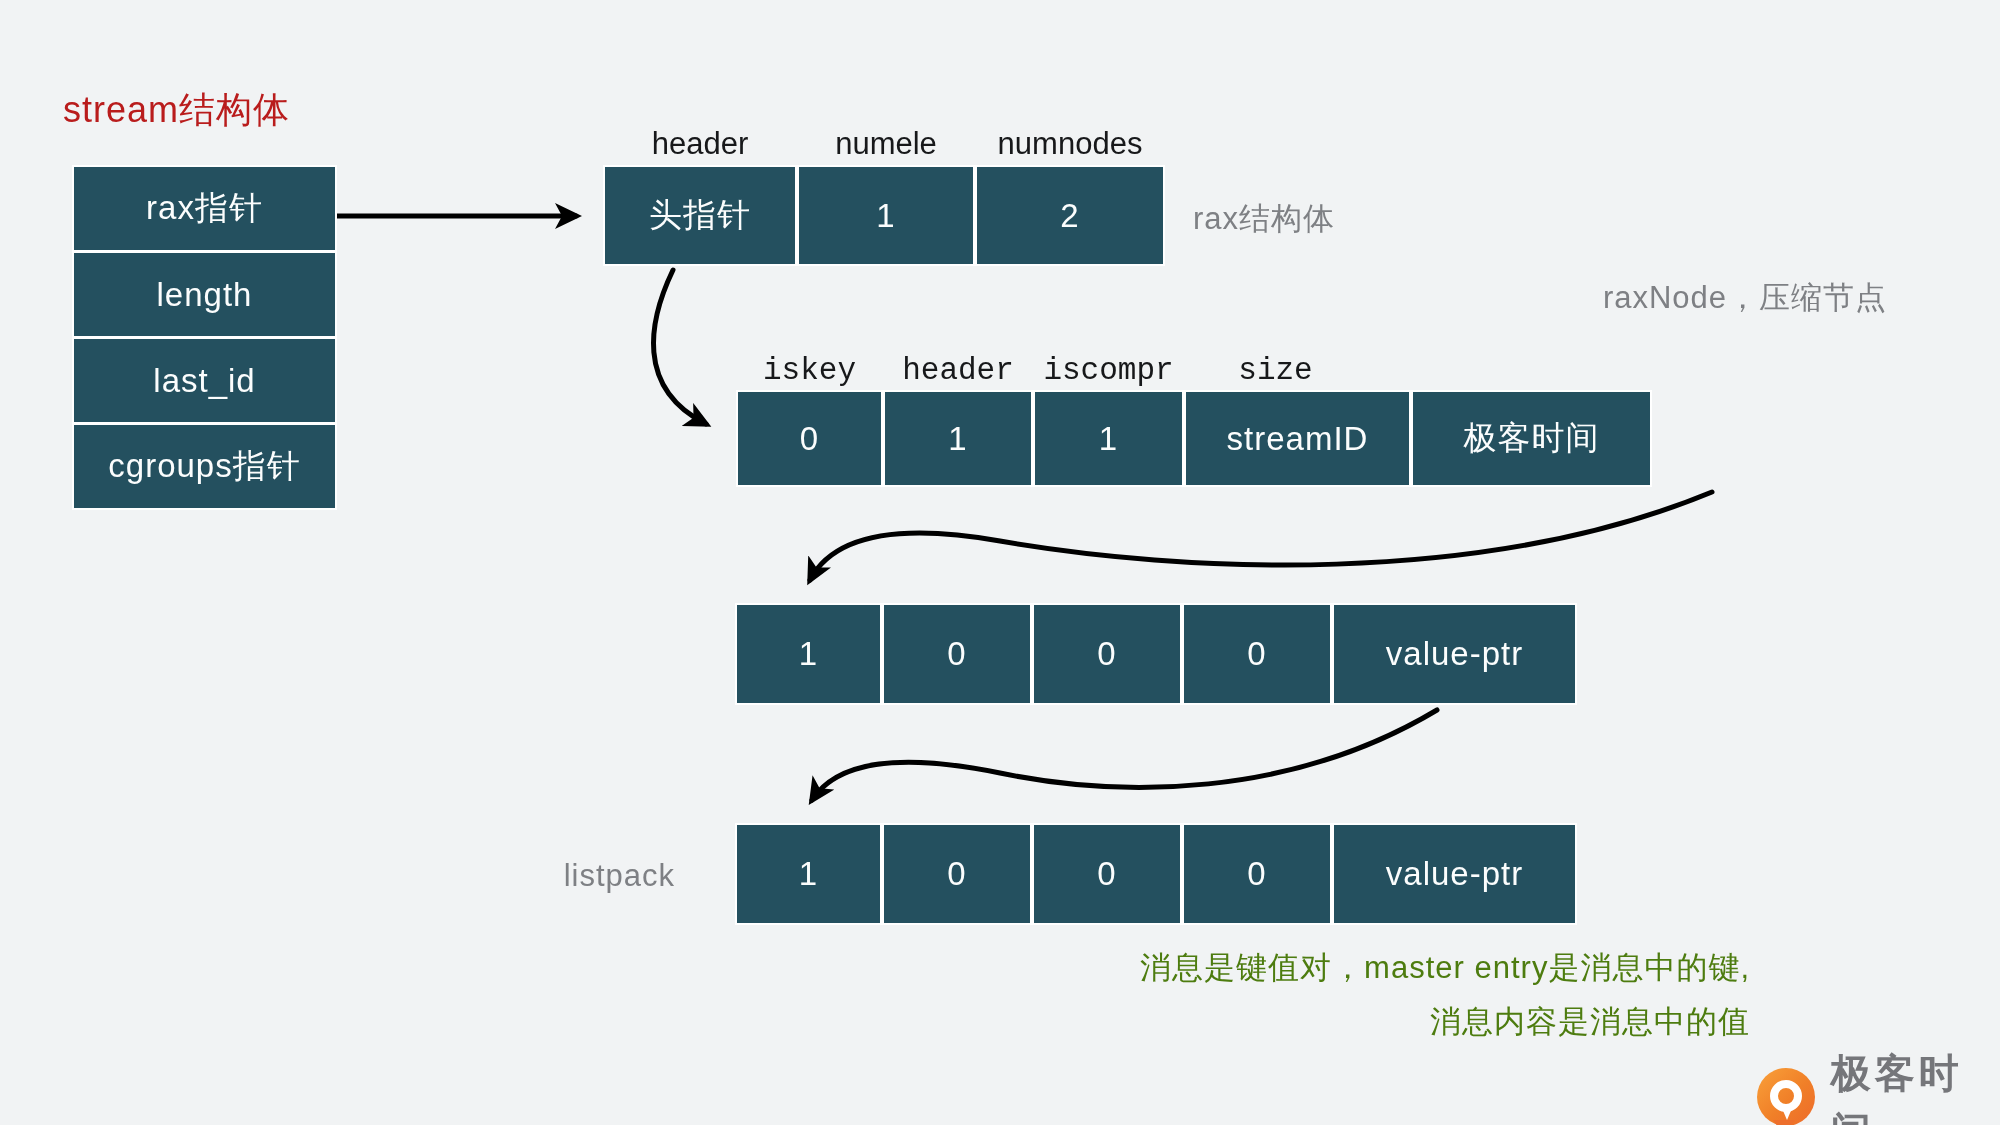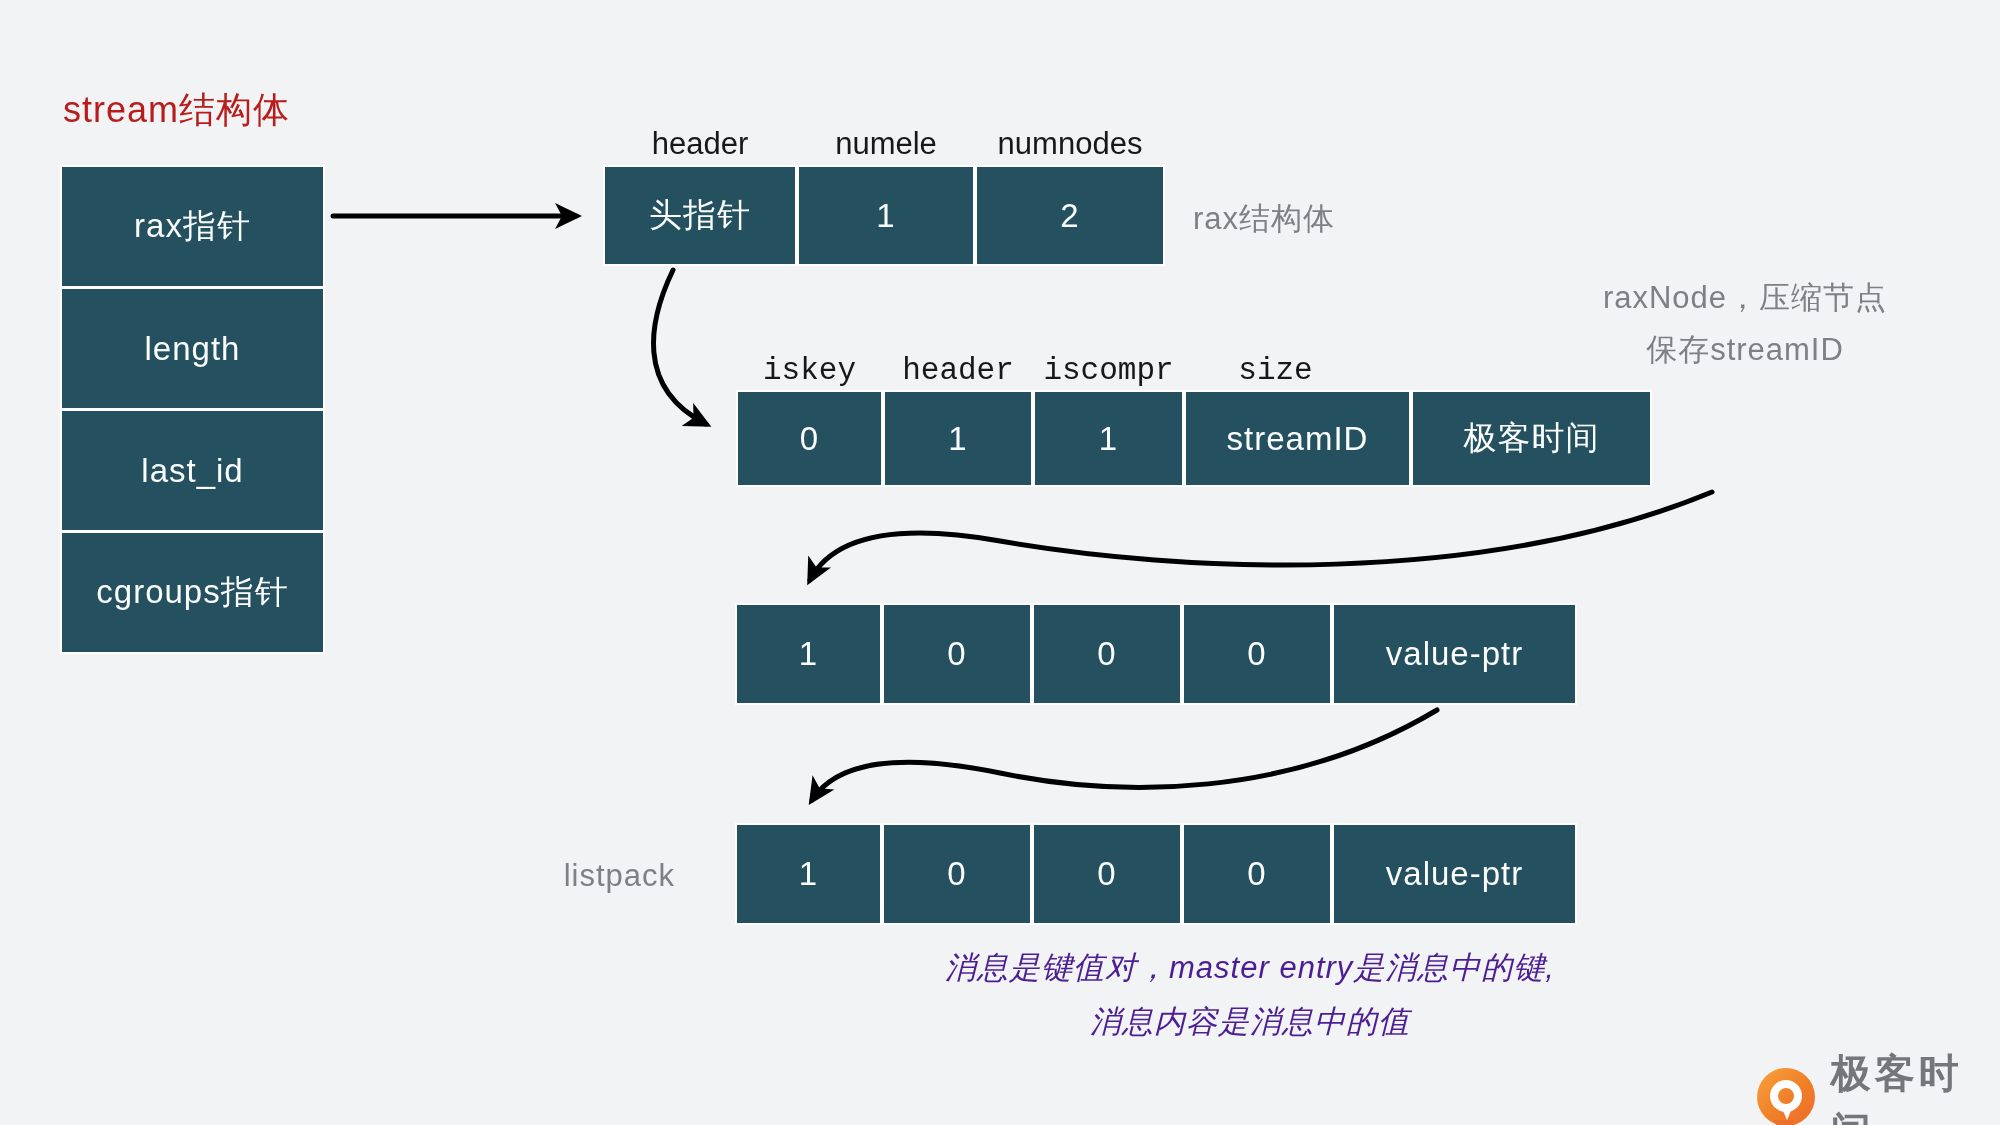--- a/index.html
+++ b/index.html
@@ -21,40 +21,39 @@
   .vstack { position: absolute; display: flex; flex-direction: column; }
   .hrow   { position: absolute; display: flex; flex-direction: row; }
 
   .cell {
     background: #24505f;
     border: 2px solid #ffffff;
     color: #fbfdfd;
     display: flex; align-items: center; justify-content: center;
     font-size: 33px; font-weight: 400; letter-spacing: 1px;
   }
-  .vstack .cell { width: 100%; height: 123px; }
+  .vstack .cell { width: 100%; height: 87px; margin-left: 12px; }
   .vstack .cell + .cell { margin-top: -1px; }
 
   .col-labels { position: absolute; display: flex; flex-direction: row; }
   .col-label {
     color: #17181a; font-size: 31px; text-align: center;
     display: flex; align-items: flex-end; justify-content: center;
     height: 43px;
   }
 
   .caption { position: absolute; color: #7e8084; font-size: 31px; letter-spacing: 1px; }
   .caption.center { text-align: center; }
   .caption.right-label { text-align: right; }
   .caption .ln { display: block; }
 
   .footnote {
     position: absolute; left: 750px; top: 941px; width: 1000px;
-    text-align: center; color: #4c1d95; font-size: 31px; line-height: 54px;
+    text-align: right; color: #4d7c0f; font-size: 31px; line-height: 54px;
     letter-spacing: 1px;
-    font-style: italic;
   }
 
   
   .logo { position: absolute; left: 1757px; top: 1044px; display: flex; align-items: center; }
   .logo-pin { position: relative; width: 58px; height: 68px; }
   .logo-pin .bubble {
     position: absolute; left: 0; top: 0; width: 58px; height: 58px;
     background: linear-gradient(135deg, #f9a13a 0%, #f07f28 55%, #ed6a2b 100%);
     border-radius: 50%;
   }
@@ -129,21 +128,20 @@
 
   <div class="hrow" style="left:736px; top:390px; height:97px;">
     <div class="cell" style="width:147px;">0</div>
     <div class="cell" style="width:150px;">1</div>
     <div class="cell" style="width:151px;">1</div>
     <div class="cell" style="width:227px;">streamID</div>
     <div class="cell" style="width:241px;">极客时间</div>
   </div>
   <div class="caption center" style="left:1545px; top:272px; width:400px; line-height:52px;">
     <span class="ln">raxNode，压缩节点</span>
-    <span class="ln">保存streamID</span>
   </div>
 
   <div class="hrow" style="left:735px; top:603px; height:102px;">
     <div class="cell" style="width:147px;">1</div>
     <div class="cell" style="width:150px;">0</div>
     <div class="cell" style="width:150px;">0</div>
     <div class="cell" style="width:150px;">0</div>
     <div class="cell" style="width:245px;">value-ptr</div>
   </div>
 

